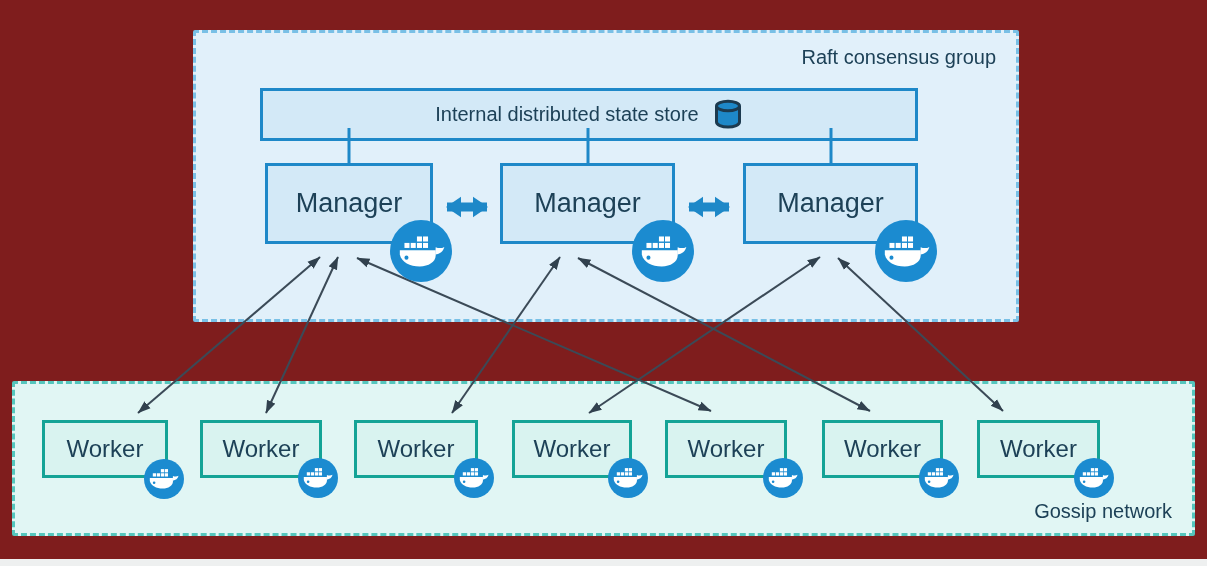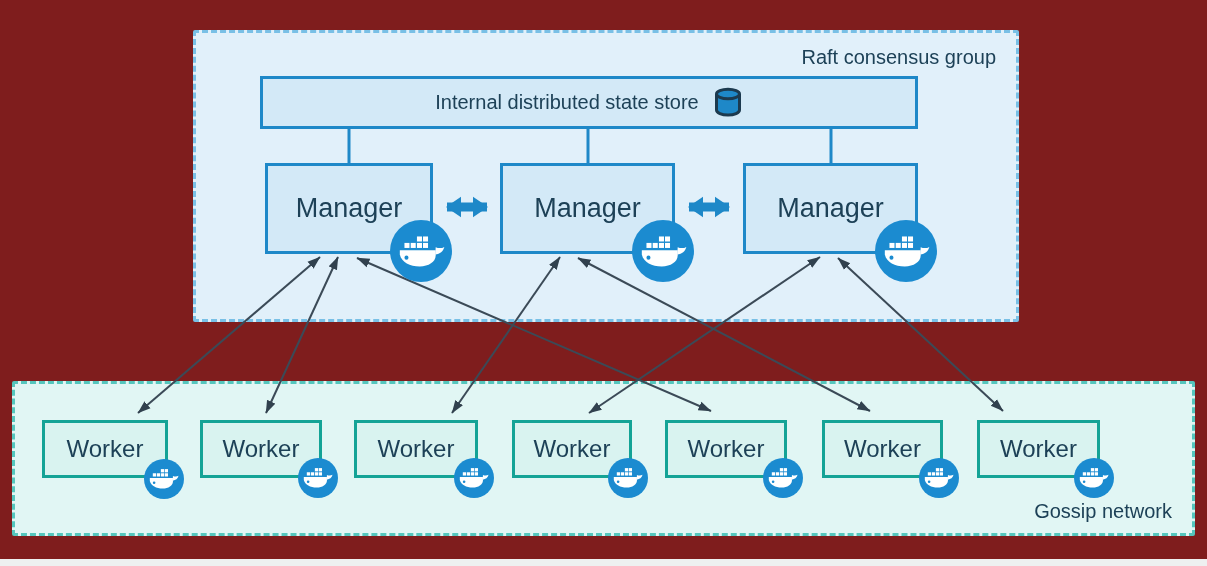--- a/index.html
+++ b/index.html
@@ -16,30 +16,30 @@
   #gossip-group{
     left:12px;top:381px;width:1183px;height:155px;
     background:var(--gossip_fill,#e1f6f4);
     border:3px dashed var(--gossip_border,#55c6bd);
     padding-left:36px;
   }
   .group-label{position:absolute;font-size:20px;white-space:nowrap;color:var(--text,#1d4157);}
   #raft-label{top:13px;right:20px;}
   #gossip-label{bottom:10px;right:20px;}
   #store-box{
-    position:absolute;left:260px;top:76px;width:658px;height:53px;box-sizing:border-box;
+    position:absolute;left:260px;top:88px;width:658px;height:53px;box-sizing:border-box;
     background:var(--manager_fill,#d3e9f7);border:3px solid var(--manager_border,#1e88c8);
     display:flex;align-items:center;justify-content:center;gap:14px;
   }
   #store-box .label{font-size:20px;}
   .node{
     position:absolute;box-sizing:border-box;display:flex;align-items:center;justify-content:center;
   }
   .manager{
-    top:163px;height:91px;background:var(--manager_fill,#d3e9f7);
+    top:163px;height:81px;background:var(--manager_fill,#d3e9f7);
     border:3px solid var(--manager_border,#1e88c8);font-size:27px;
   }
   #manager-1{left:265px;width:168px;}
   #manager-2{left:500px;width:175px;}
   #manager-3{left:743px;width:175px;}
   .worker{
     top:420px;height:58px;background:var(--worker_fill,#d9f3f0);
     border:3px solid var(--worker_border,#14a396);font-size:24px;
   }
   #worker-1{left:42px;width:126px;}

